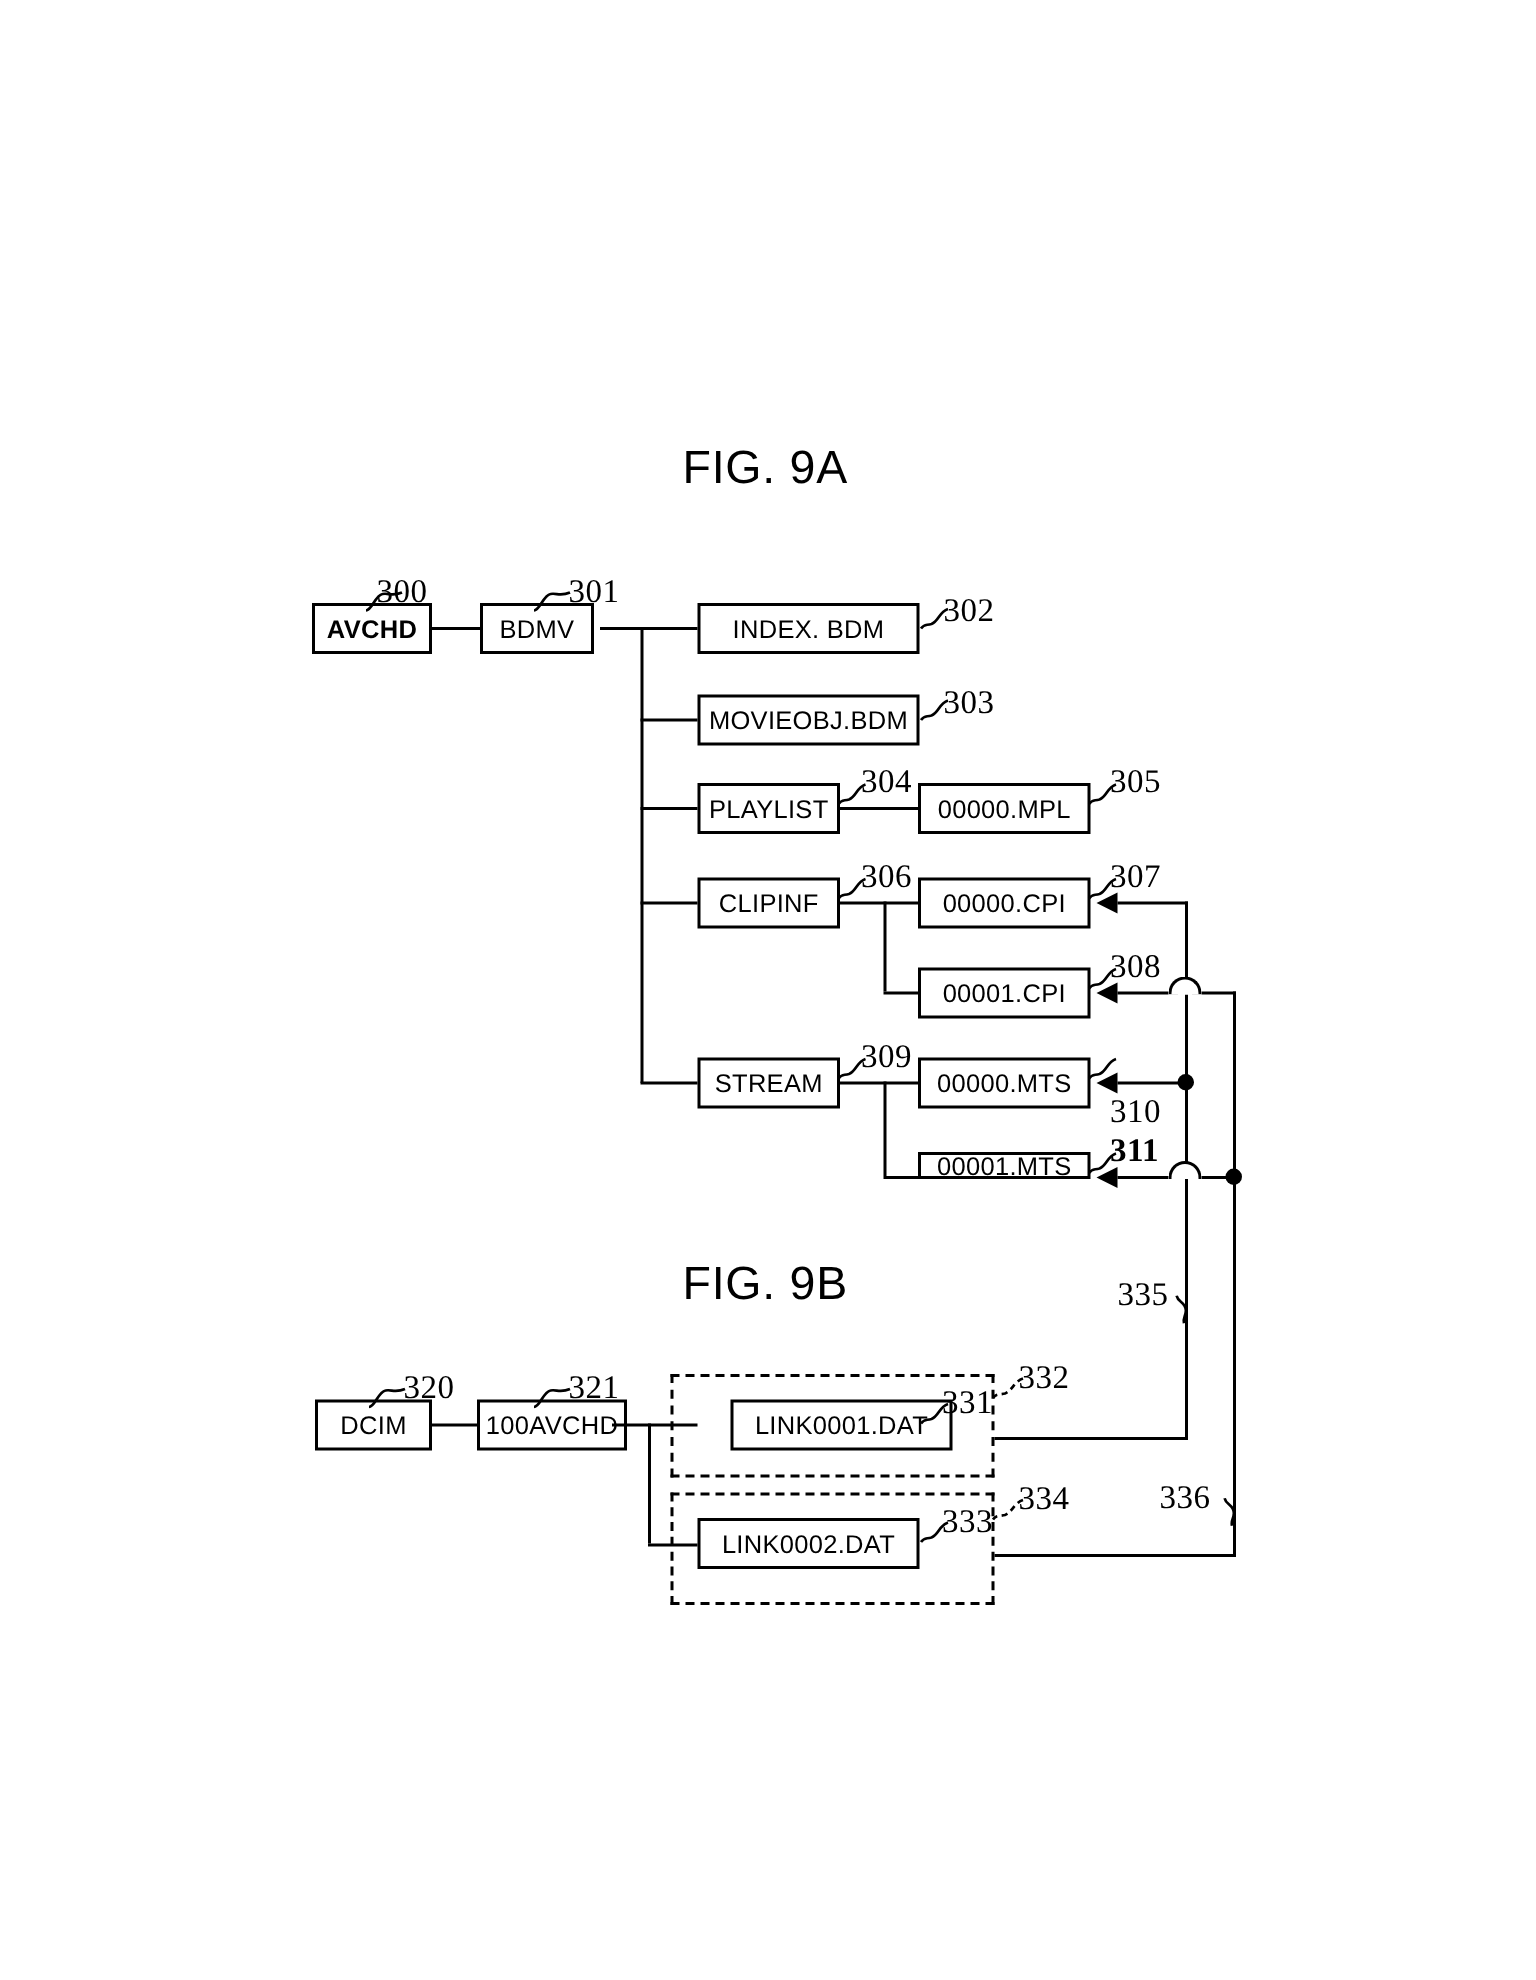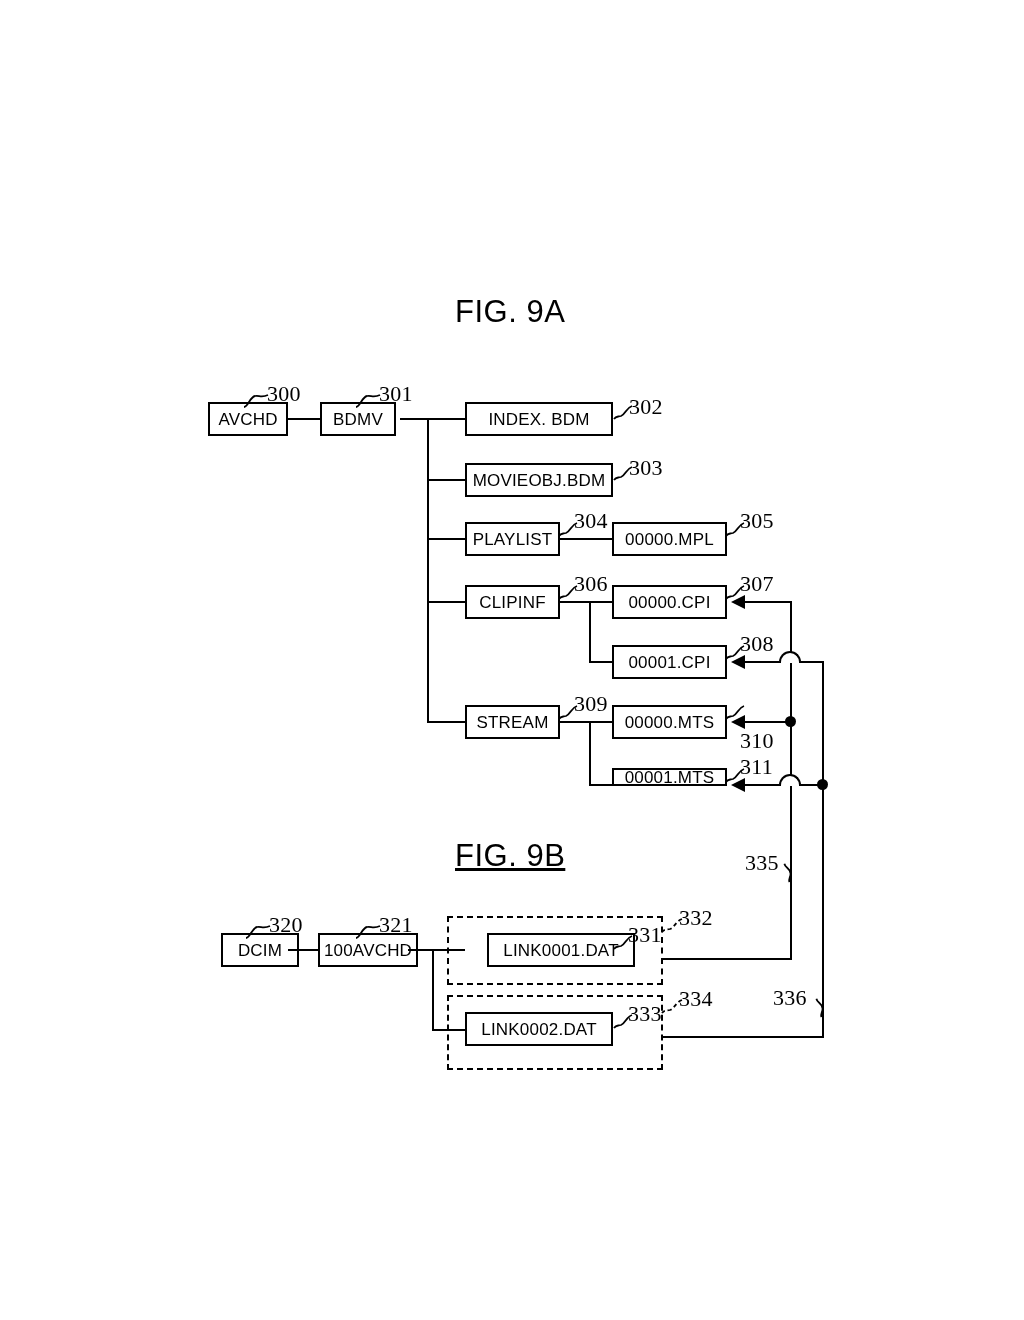--- a/index.html
+++ b/index.html
@@ -43,21 +43,21 @@
 
   
   .fig-title {
     position: absolute;
     font-family: "Liberation Sans", sans-serif;
     font-size: 31px;
     letter-spacing: 0.5px;
     white-space: nowrap;
   }
   #fig9a-title { left: 455px; top: 294px; }
-  #fig9b-title { left: 455px; top: 838px; text-decoration: underline; }
+  #fig9b-title { left: 455px; top: 838px; }
 
   
   .node {
     position: absolute;
     box-sizing: border-box;
     border: 2px solid #000;
     background: #fff;
     display: flex;
     align-items: center;
     justify-content: center;
@@ -134,21 +134,21 @@
   .leader svg { display: block; overflow: visible; }
 </style>
 </head>
 <body>
 
 <div id="page">
 
 
   <div class="fig-title" id="fig9a-title">FIG. 9A</div>
 
-  <div class="node" style="left:208px; top:402px; width:80px; height:34px;">AVCHD</div>
+  <div class="node" style="left:208px; top:402px; width:80px; height:34px;font-weight:bold;">AVCHD</div>
 
   <div class="node" style="left:320px; top:402px; width:76px; height:34px;">BDMV</div>
 
   <div class="node" style="left:465px; top:402px; width:148px; height:34px;">INDEX. BDM</div>
 
   <div class="node" style="left:465px; top:463px; width:148px; height:34px;">MOVIEOBJ.BDM</div>
 
   <div class="node" style="left:465px; top:522px; width:95px; height:34px;">PLAYLIST</div>
 
   <div class="node" style="left:612px; top:522px; width:115px; height:34px;">00000.MPL</div>
@@ -212,37 +212,37 @@
 
   <div class="ln v" style="left:822px; top:661px; height:377px;"></div>
 
   <div class="ln h" style="left:663px; top:1036px; width:161px;"></div>
 
   <div class="dot" style="left:785px; top:716px;"></div>
   <div class="dot" style="left:817px; top:779px;"></div>
 
   <div class="fig-title" id="fig9b-title">FIG. 9B</div>
 
-  <div class="node" style="left:210px; top:933px; width:78px; height:34px;margin-left:11px;">DCIM</div>
+  <div class="node" style="left:210px; top:933px; width:78px; height:34px;">DCIM</div>
 
   <div class="node" style="left:318px; top:933px; width:100px; height:34px;">100AVCHD</div>
 
   <div class="group-box" style="left:447px; top:916px; width:216px; height:69px;"></div>
   <div class="group-box" style="left:447px; top:995px; width:216px; height:75px;"></div>
 
   <div class="node" style="left:487px; top:933px; width:148px; height:34px;">LINK0001.DAT</div>
 
   <div class="node" style="left:465px; top:1012px; width:148px; height:34px;">LINK0002.DAT</div>
 
   <div class="ln h" style="left:288px; top:949px; width:30px;"></div>
   <div class="ln h" style="left:408px; top:949px; width:57px;"></div>
   <div class="ln v" style="left:432px; top:949px; height:80px;"></div>
   <div class="ln h" style="left:432px; top:1029px; width:33px;"></div>
 
-  <div class="ref" style="left:267px; top:381px;font-family:Liberation Serif, serif;">300</div>
+  <div class="ref" style="left:251px; top:381px;font-family:Liberation Serif, serif;">300</div>
   <div class="leader" style="left:243px; top:392px;">
     <svg width="30" height="16">
         <path d="M1,15 C5,15 7,5 12,4 C16,3 18,6 25,3" stroke="#000" stroke-width="1.8" fill="none"></path>
       </svg>
   </div>
 
   <div class="ref" style="left:379px; top:381px;">301</div>
   <div class="leader" style="left:355px; top:392px;">
     <svg width="30" height="16">
         <path d="M1,15 C5,15 7,5 12,4 C16,3 18,6 25,3" stroke="#000" stroke-width="1.8" fill="none"></path>
@@ -305,21 +305,21 @@
       </svg>
   </div>
 
   <div class="ref" style="left:740px; top:728px;text-align:right;">310</div>
   <div class="leader" style="left:724px; top:704px;">
     <svg width="22" height="20">
         <path d="M20,2 C14,4 14,10 9,12 C5,13 4,12 2,15" stroke="#000" stroke-width="1.8" fill="none"></path>
       </svg>
   </div>
 
-  <div class="ref" style="left:740px; top:754px;">311</div>
+  <div class="ref" style="left:740px; top:754px;font-weight:bold;">311</div>
   <div class="leader" style="left:724px; top:767px;">
     <svg width="22" height="20">
         <path d="M20,2 C14,4 14,10 9,12 C5,13 4,12 2,15" stroke="#000" stroke-width="1.8" fill="none"></path>
       </svg>
   </div>
 
   <div class="ref" style="left:269px; top:912px;">320</div>
   <div class="leader" style="left:245px; top:923px;">
     <svg width="30" height="16">
         <path d="M1,15 C5,15 7,5 12,4 C16,3 18,6 25,3" stroke="#000" stroke-width="1.8" fill="none"></path>

